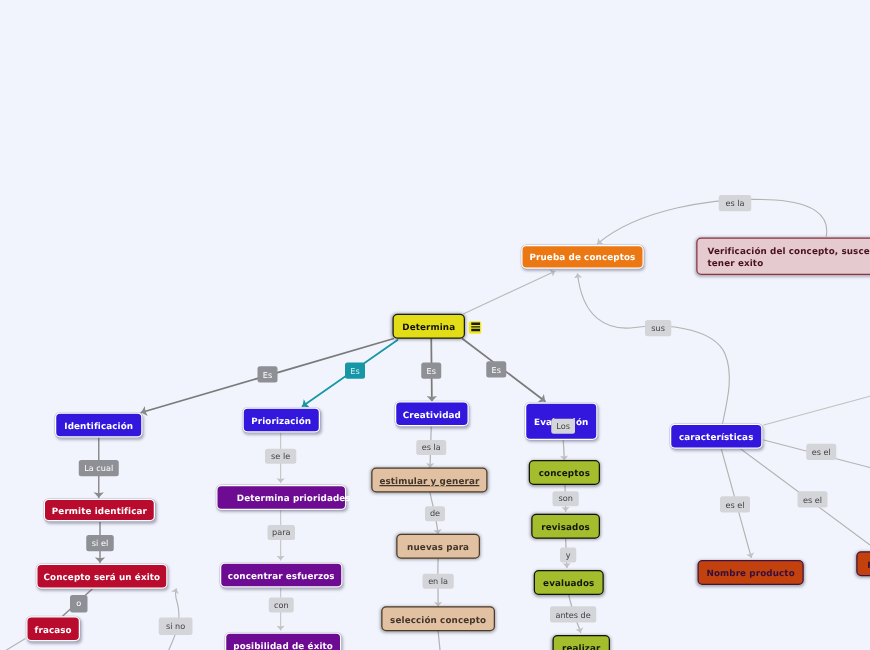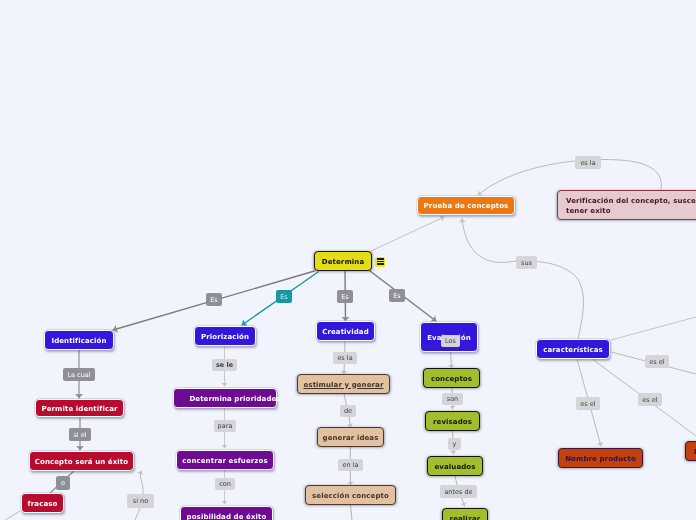--- a/index.html
+++ b/index.html
@@ -95,21 +95,21 @@
       <div class="node s-orange" style="left: 417px; top: 196px; width: 98px; height: 19px;"><span>Prueba de conceptos</span></div>
       <div class="node s-pink" style="left: 557px; top: 190px; width: 160px; height: 30px; justify-content: flex-start; text-align: left; padding-left: 8px;"><span>Verificación del concepto, susceptible de
 tener exito</span></div>
       <div class="node s-red" style="left: 35px; top: 399px; width: 89px; height: 18px;"><span>Permite identificar</span></div>
       <div class="node s-red" style="left: 29px; top: 451px; width: 105px; height: 20px;"><span>Concepto será un éxito</span></div>
       <div class="node s-red" style="left: 21px; top: 493px; width: 43px; height: 20px;"><span>fracaso</span></div>
       <div class="node s-purple" style="left: 173px; top: 388px; width: 104px; height: 20px; padding-left: 20px;"><span>Determina prioridades</span></div>
       <div class="node s-purple" style="left: 176px; top: 450px; width: 98px; height: 20px;"><span>concentrar esfuerzos</span></div>
       <div class="node s-purple" style="left: 180px; top: 506px; width: 93px; height: 20px;"><span>posibilidad de éxito</span></div>
       <div class="node s-tan" style="left: 297px; top: 374px; width: 93px; height: 20px; text-decoration: underline;"><span>estimular y generar</span></div>
-      <div class="node s-tan" style="left: 317px; top: 427px; width: 67px; height: 20px;"><span>generar ideas</span></div>
+      <div class="node s-tan" style="left: 317px; top: 427px; width: 67px; height: 20px;"><span>nuevas para</span></div>
       <div class="node s-tan" style="left: 305px; top: 485px; width: 91px; height: 20px;"><span>selección concepto</span></div>
       <div class="node s-green" style="left: 423px; top: 368px; width: 57px; height: 20px;"><span>conceptos</span></div>
       <div class="node s-green" style="left: 425px; top: 411px; width: 55px; height: 20px;"><span>revisados</span></div>
       <div class="node s-green" style="left: 427px; top: 456px; width: 56px; height: 20px;"><span>evaluados</span></div>
       <div class="node s-green" style="left: 442px; top: 508px; width: 46px; height: 20px;"><span>realizar</span></div>
       <div class="node s-lilac" style="left: 558px; top: 448px; width: 85px; height: 20px;"><span>Nombre producto</span></div>
       <div class="node s-lilac" style="left: 685px; top: 441px; width: 82px; height: 20px;"><span>Precio producto</span></div>
       <div class="menu-icon" style="left: 375px; top: 256.5px;">
         <span></span>
         <span></span>
@@ -134,21 +134,21 @@
       </div>
       <div class="lbl l-dark" style="left: 69px; top: 428px; width: 22px; height: 13px;">
         <span>si el</span>
       </div>
       <div class="lbl l-dark" style="left: 56px; top: 476px; width: 14px; height: 14px;">
         <span>o</span>
       </div>
       <div class="lbl l-light" style="left: 127px; top: 494px; width: 27px; height: 14px;">
         <span>si no</span>
       </div>
-      <div class="lbl l-light" style="left: 212px; top: 359px; width: 25px; height: 12px; font-weight: bold;">
+      <div class="lbl l-light" style="left: 212px; top: 359px; width: 25px; height: 12px;">
         <span>se le</span>
       </div>
       <div class="lbl l-light" style="left: 214px; top: 420px; width: 22px; height: 12px;">
         <span>para</span>
       </div>
       <div class="lbl l-light" style="left: 215px; top: 478px; width: 20px; height: 12px;">
         <span>con</span>
       </div>
       <div class="lbl l-light" style="left: 333px; top: 352px; width: 24px; height: 12px;">
         <span>es la</span>

